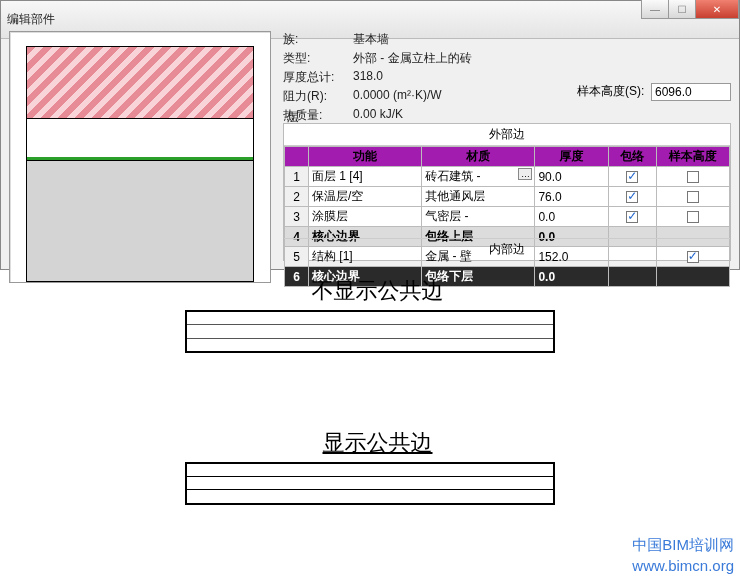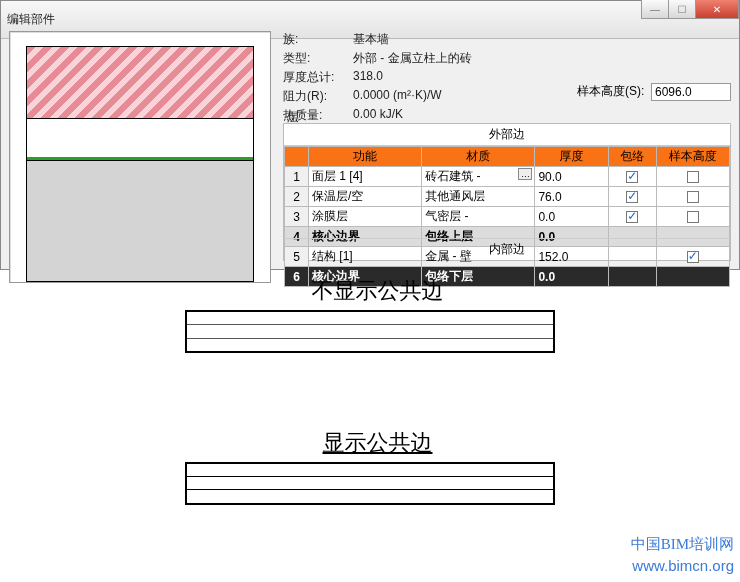--- a/index.html
+++ b/index.html
@@ -23,21 +23,21 @@
   .infoRow { display:flex; margin-bottom:2px; }
   .infoLbl { width:70px; color:#222; }
   .infoVal { color:#222; }
   .sampleH { position:absolute; right:0; top:52px; display:flex; align-items:flex-start; }
   .sampleH input { width:80px; height:18px; border:1px solid #999; font-size:12px; padding:1px 3px; text-align:left; }
   .layersBox { position:absolute; left:282px; top:100px; right:8px; bottom:8px; border:1px solid #bbb; background:#fff; }
   .layersLbl { position:absolute; left:286px; top:86px; color:#222; }
   .extHeader { text-align:center; font-size:12px; padding:2px 0; border-bottom:1px solid #ccc; }
   .tbl { width:100%; border-collapse:collapse; }
   .tbl th, .tbl td { border:1px solid #bbb; padding:1px 3px; font-size:12px; height:17px; white-space:nowrap; }
-  .tbl th { background:#f97316; font-weight:normal; }
+  .tbl th { background:#a21caf; font-weight:bold; }
   .rownum { background:#f0f0f0; width:18px; text-align:center; }
   .tbl td.func { width:85px; }
   .tbl td.mat { width:85px; }
   .tbl td.thick { width:55px; text-align:left; }
   .tbl td.chk { width:36px; text-align:center; }
   .coreRow td { background:#dcdcdc; font-weight:bold; }
   .selRow td { background:#2a2a2a; color:#fff; }
   .selRow td.rownum { background:#2a2a2a; color:#fff; }
   .chkbx { display:inline-block; width:12px; height:12px; border:1px solid #777; background:#fff; vertical-align:middle; position:relative; }
   .chkbx.checked::after { content:"✓"; position:absolute; left:0; top:-3px; font-size:12px; color:#2266cc; }
@@ -49,21 +49,21 @@
   .compare .r:last-child { border-bottom:none; }
   .compare.noedge { border:2px solid #000; }
   .compare.noedge .r:nth-child(2){ border-top:none; border-bottom:none; }
   .compare.noedge .r:nth-child(1){ border-bottom:1px solid #555; }
   .compare.noedge .r:nth-child(3){ border-top:1px solid #555; }
   
   .sec1 { position:absolute; top:272px; left:0; width:740px; }
   .sec2 { position:absolute; top:424px; left:0; width:740px;text-decoration:underline; }
   
   .waterm { position:absolute; right:6px; bottom:6px; text-align:right; line-height:1.4; }
-  .waterm .cn { color:#3a7ad9; font-size:15px; font-family:Liberation Serif, serif;margin-left:31px; }
+  .waterm .cn { color:#3a7ad9; font-size:15px; font-family:Liberation Sans, sans-serif;margin-left:31px; }
   .waterm .url { color:#3a7ad9; font-size:15px; font-family:Arial,sans-serif; }
   
   .page { position:relative; width:740px; height:582px; background:#fff; }
   .matCell { position:relative; }
   .matCell .dots { position:absolute; right:2px; top:1px; width:14px; height:12px; border:1px solid #888; background:#eee; font-size:9px; text-align:center; line-height:10px; }
 </style>
 </head>
 <body>
 
 <div class="page">

